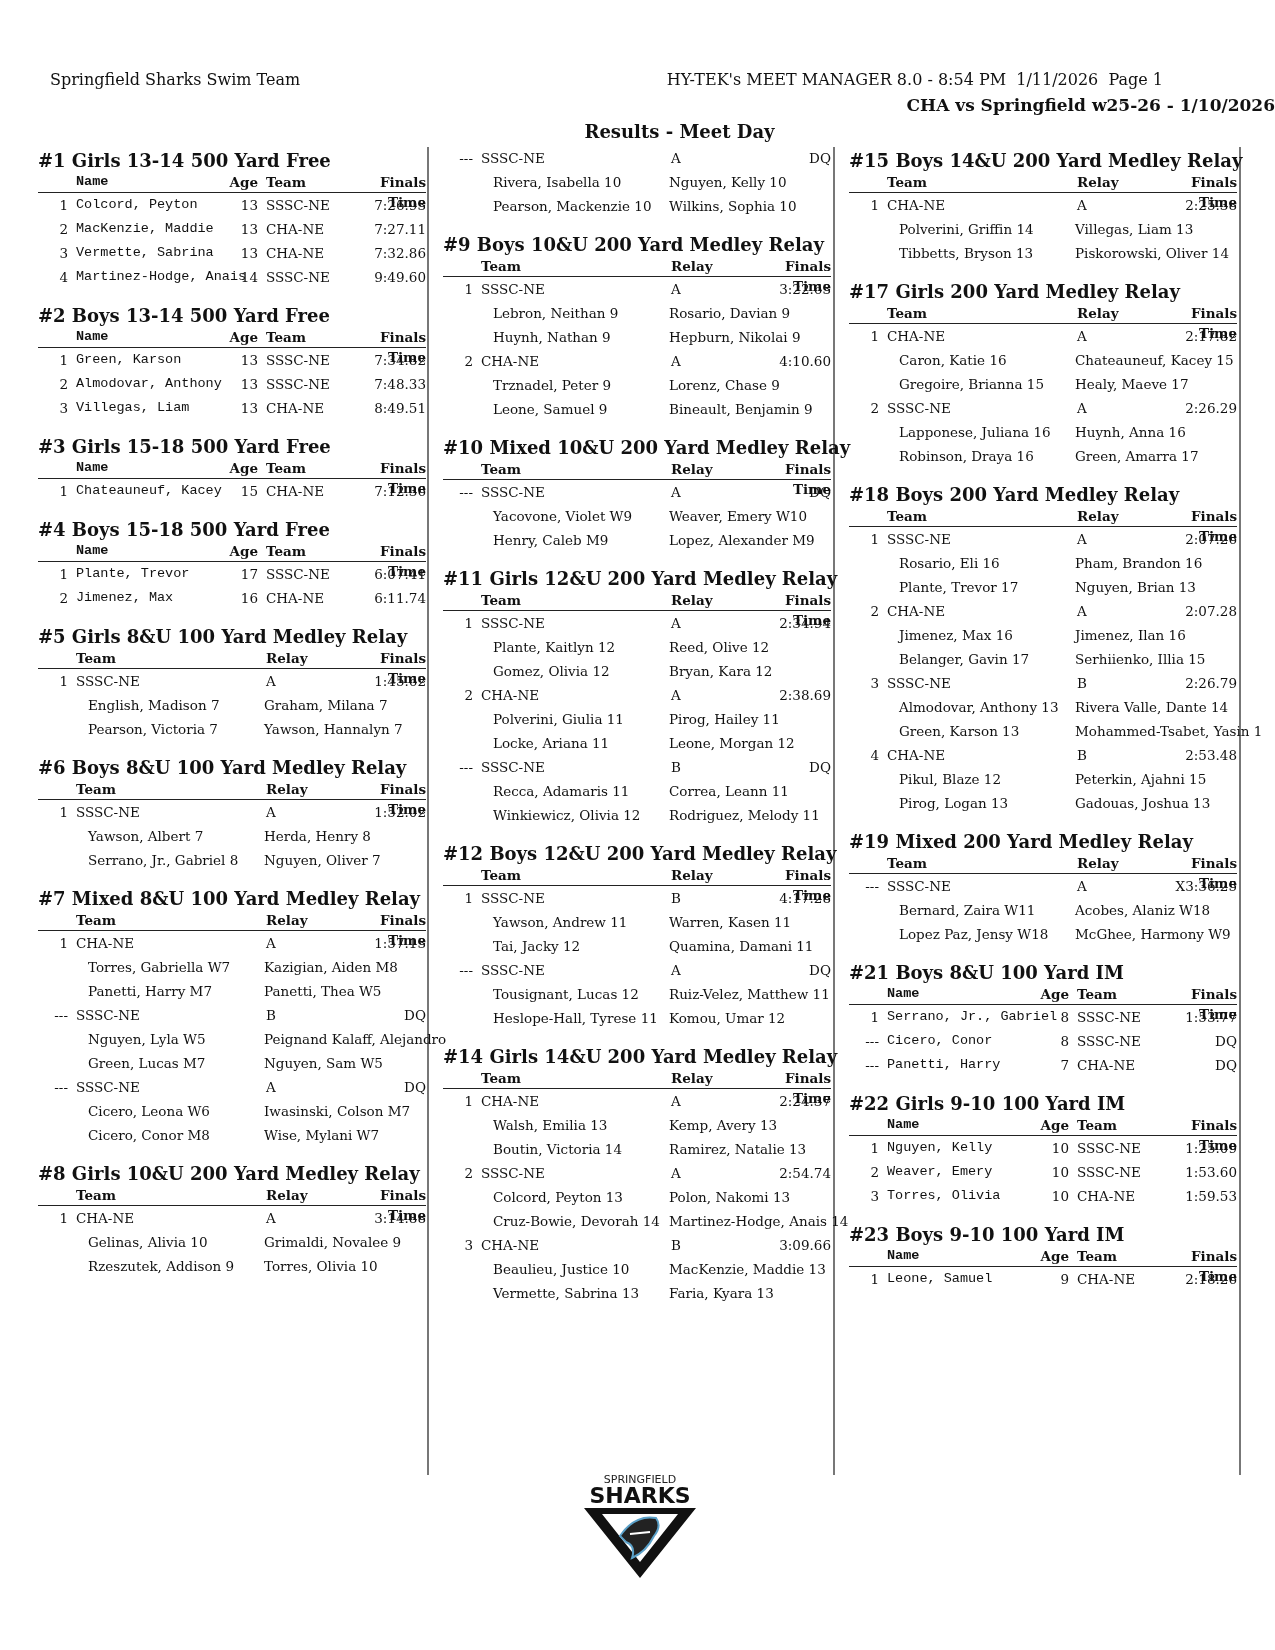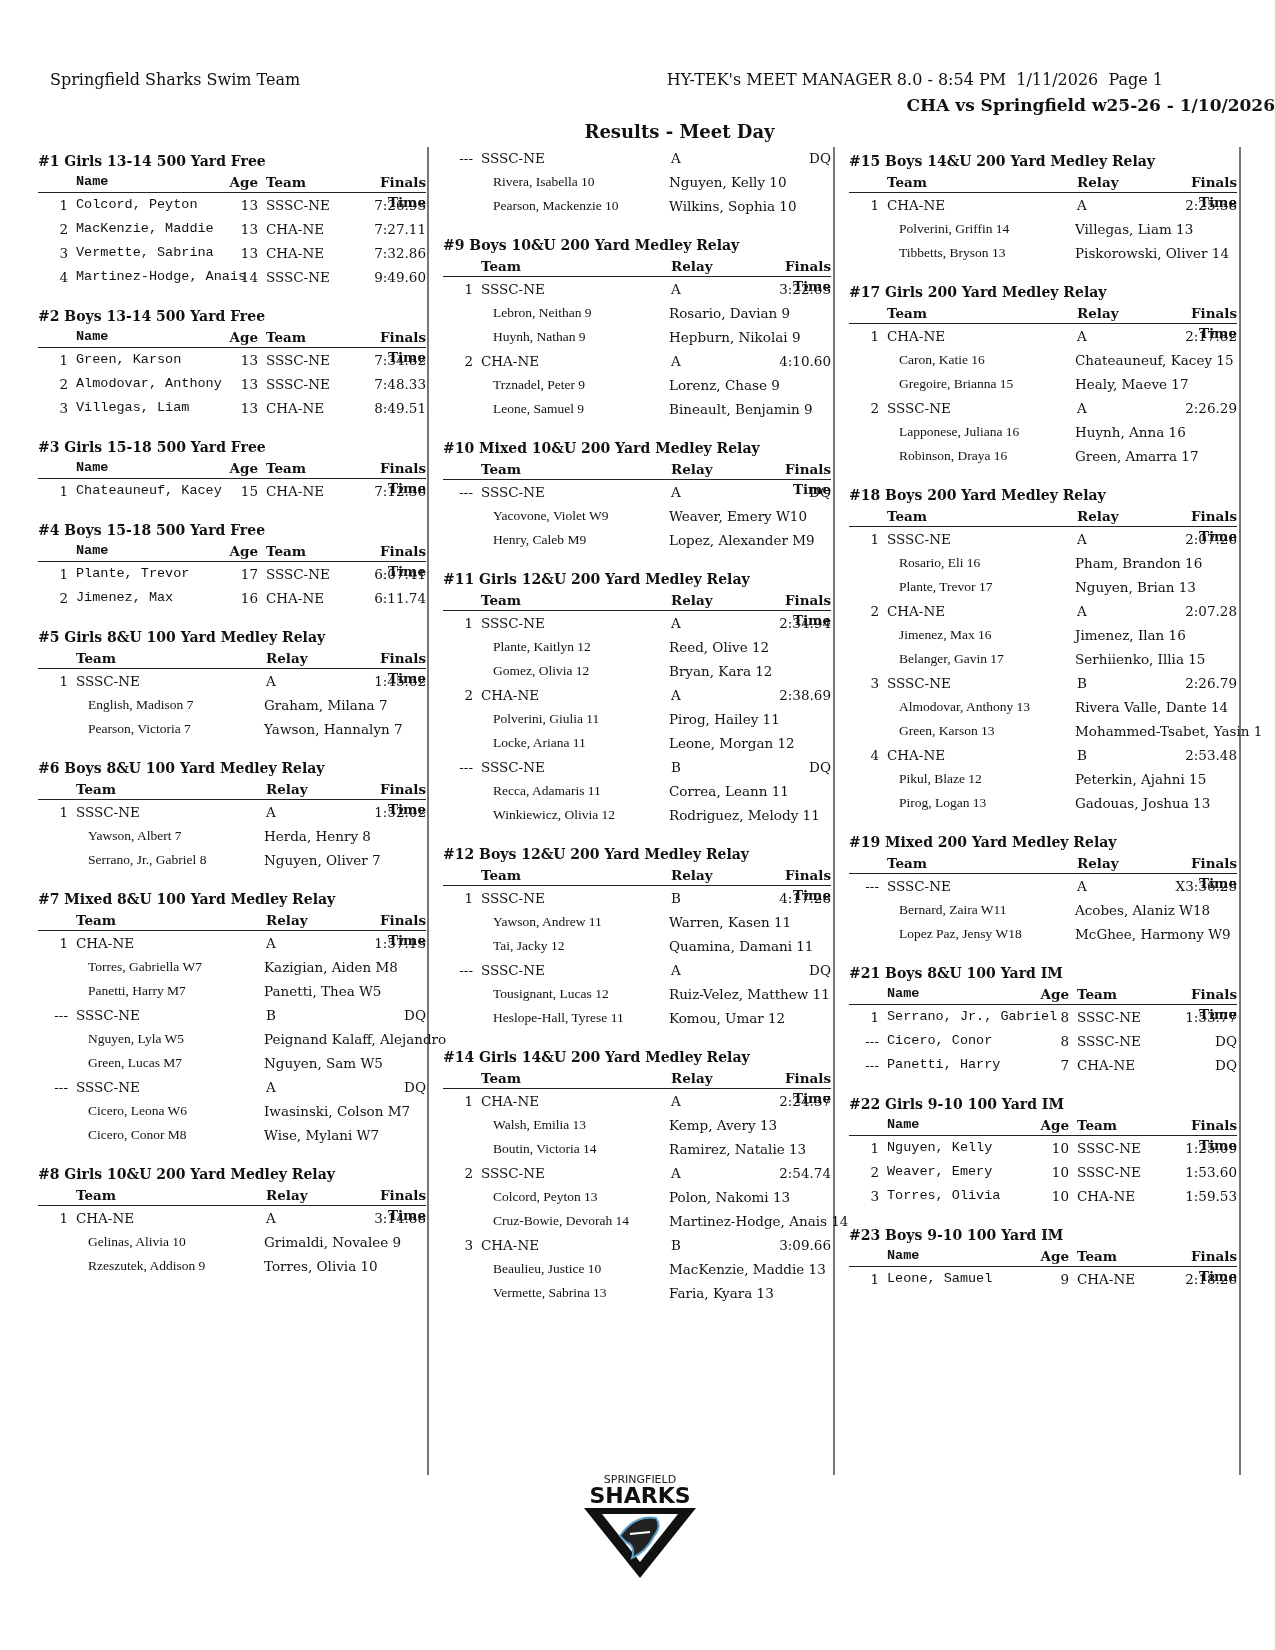--- a/index.html
+++ b/index.html
@@ -8,33 +8,33 @@
   .hdr-left { position: absolute; left: 50px; top: 70px; font-size: 16px; }
   .hdr-right { position: absolute; right: 112px; top: 70px; font-size: 16px; white-space: pre; }
   .meet-title { position: absolute; left: 0; width: 1275px; top: 95px; text-align: right; font-size: 17px; font-weight: bold; }
   .results-title { position: absolute; left: 0; width: 1275px; top: 121px; text-align: center; font-size: 18px; font-weight: bold; padding-left: 42px; }
   .col { position: absolute; top: 146px; width: 388px; }
   .col-1 { left: 38px; }
   .col-2 { left: 443px; }
   .col-3 { left: 849px; }
   .vline { position: absolute; top: 147px; width: 2px; height: 1328px; background: #777; }
   .event { margin-bottom: 12px; }
-  .event-title { font-weight: bold; font-size: 14px; height: 22px; line-height: 22px; padding-top: 4px; white-space: nowrap; }
+  .event-title { font-weight: bold; font-size: 18px; height: 22px; line-height: 22px; padding-top: 4px; white-space: nowrap; }
   .thead { display: flex; font-weight: bold; font-size: 13.5px; height: 20px; line-height: 20px; border-bottom: 1.5px solid #222; }
   .row { display: flex; font-size: 13.5px; height: 24px; line-height: 24px; white-space: nowrap; }
   .c-place { width: 30px; text-align: right; padding-right: 8px; }
   .c-name { width: 150px; font-family: Liberation Mono, monospace; }
   .c-age { width: 32px; text-align: right; padding-right: 8px; }
   .c-team { width: 80px; }
   .c-time { width: 80px; text-align: right; }
   .c-rteam { width: 190px; }
   .c-relay { width: 80px; }
   .c-rtime { width: 80px; text-align: right; }
   .swim-row { display: flex; font-size: 13.5px; height: 24px; line-height: 24px; white-space: nowrap; }
-  .swim-a { width: 176px; padding-left: 50px; font-family: Liberation Serif, serif; }
+  .swim-a { width: 176px; padding-left: 50px; }
   .swim-b { width: 160px; overflow: visible; }
   .thead .c-relay { text-align: left; }
   .logo { position: absolute; left: 580px; top: 1470px; width: 120px; height: 110px; }
 </style>
 </head>
 <body>
 
 <div class="hdr-left">Springfield Sharks Swim Team</div>
 <div class="hdr-right">HY-TEK's MEET MANAGER 8.0 - 8:54 PM  1/11/2026  Page 1</div>
 <div class="meet-title">CHA vs Springfield w25-26 - 1/10/2026</div>

